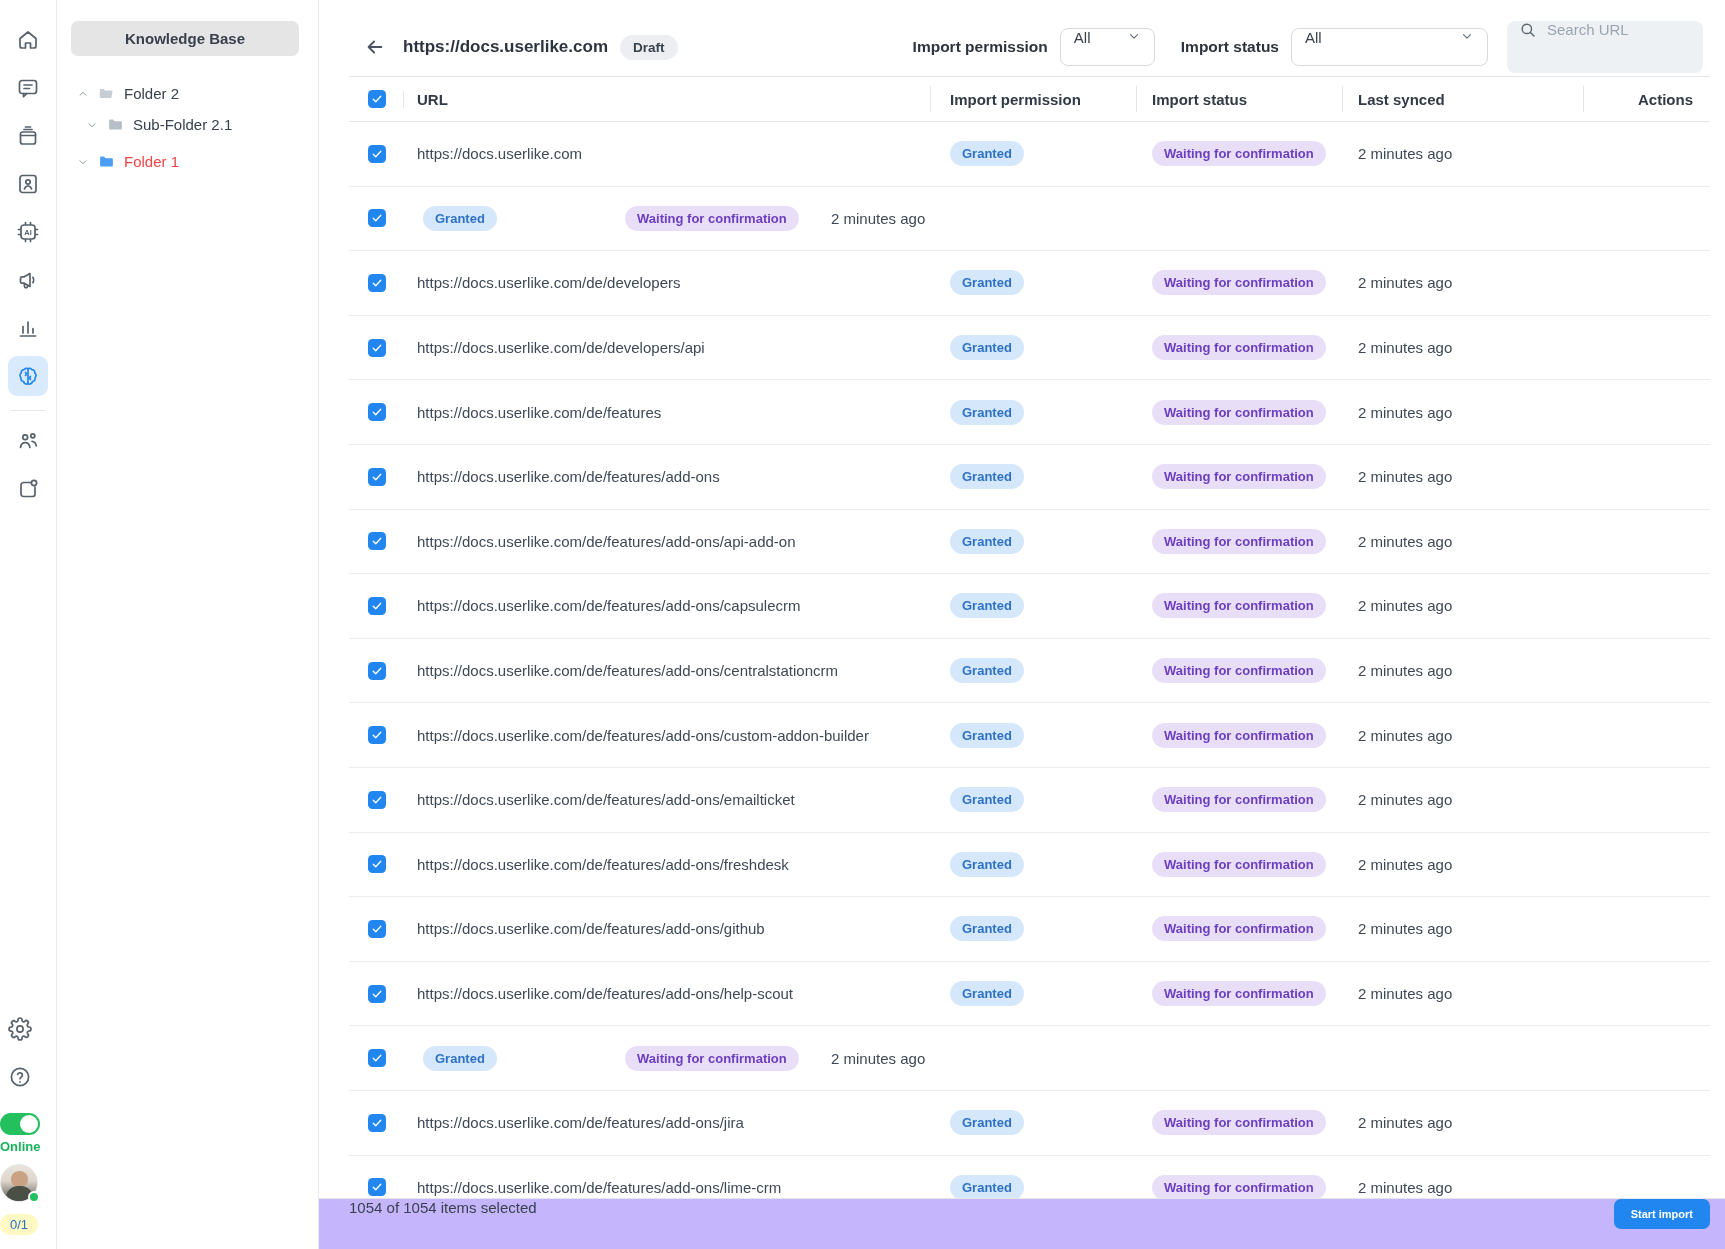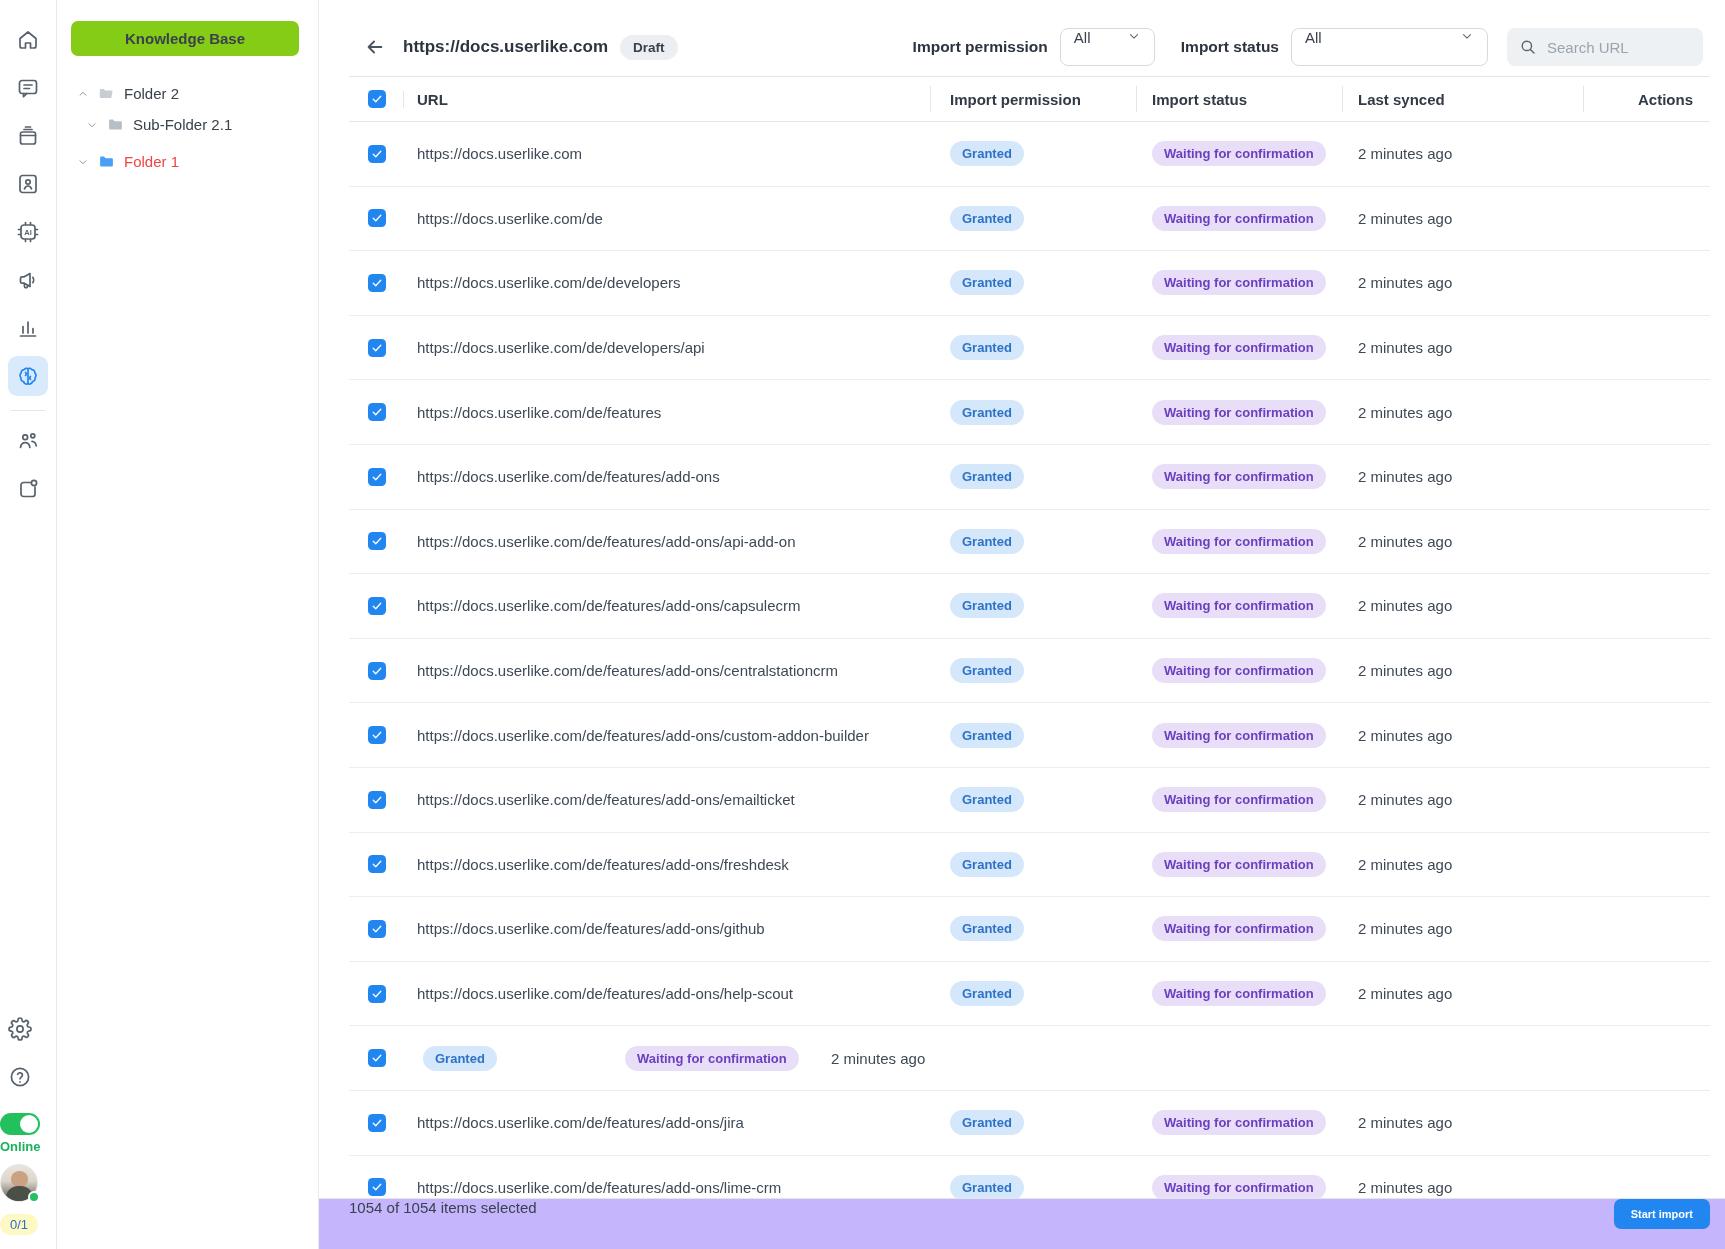--- a/index.html
+++ b/index.html
@@ -30,21 +30,21 @@
   .avatar::after { content:""; position:absolute; left:5px; top:21px; width:27px; height:16px;
     border-radius:12px 12px 0 0; background:#4b5046; }
   .avatar-wrap { position:relative; }
   .presence-dot { position:absolute; right:-2px; bottom:-1px; width:12px; height:12px;
     border-radius:50%; background:#22c05e; border:2px solid #fff; }
   .capacity-badge { margin-top:12px; background:#fef9c3; color:#2b6fc8; font-size:13px;
     font-weight:400; padding:3px 10px; border-radius:11px; }
 
   
   .kb-panel { width:262px; height:100%; border-right:1px solid #e7eaee; background:#fff; padding-top:21px; }
-  .kb-title { margin:0 19px 0 14px; height:35px; background:#84cc16; border-radius:7px;
+  .kb-title { margin:0 19px 0 14px; height:35px; background:#e5e5e5; border-radius:7px;
     display:flex; align-items:center; justify-content:center; font-weight:700; font-size:15px; color:#39414d; }
   .tree { margin-top:22px; }
   .tree-row { display:flex; align-items:center; height:31px; cursor:pointer; font-size:15px; color:#39414d; }
   .tree-row .chev { width:12px; height:12px; display:flex; margin-right:9px; }
   .tree-row .chev svg { width:12px; height:12px; stroke:#8b95a0; fill:none; stroke-width:2; stroke-linecap:round; stroke-linejoin:round; }
   .tree-row .folder { width:17px; height:17px; margin-right:9px; display:flex; }
   .tree-row.lv0 { padding-left:20px; }
   .tree-row.lv1 { padding-left:29px; }
   .tree-row.sel { color:#ef4444; }
   .tree-gap { height:6px; }
@@ -58,22 +58,22 @@
   .draft-badge { margin-left:12px; background:#eceef1; color:#39414d; font-size:13.5px;
     font-weight:600; padding:5px 13px; border-radius:14px; }
   .filters { margin-left:auto; display:flex; align-items:center; }
   .filter-label { font-size:15.5px; font-weight:700; color:#2d3440; margin-right:12px; white-space:nowrap; }
   .select { height:38px; border:1px solid #d7dbe0; border-radius:8px; background:#fff;
     display:flex; align-items:flex-start; padding:0 13px; cursor:pointer; color:#39414d; }
   .select .chev-dn { margin-left:auto; }
   .chev-dn svg { width:14px; height:14px; stroke:#5b6570; fill:none; stroke-width:1.8; stroke-linecap:round; stroke-linejoin:round; }
   .select.perm { width:95px; margin-right:26px; }
   .select.status { width:197px; margin-right:19px; }
-  .search-box { width:196px; height:38px; background:#eef1f4; border-radius:8px;
-    display:flex; align-items:center; padding:0 12px; }
+  .search-box { width:196px; height:52px; background:#eef1f4; border-radius:8px;
+    display:flex; align-items:flex-start; padding:0 12px; }
   .search-box svg { width:18px; height:18px; stroke:#5b6570; fill:none; stroke-width:1.9; stroke-linecap:round; flex:0 0 auto; }
   .search-box input { border:none; outline:none; background:transparent; margin-left:10px;
     font-size:15px; color:#39414d; width:130px; font-family:"Liberation Sans", sans-serif; }
   .search-box input::placeholder { color:#9aa4af; }
 
   
   .table-wrap { margin:0 15px 0 30px; }
   .trow { display:flex; align-items:center; }
   .thead { height:46px; border-top:1px solid #e3e7ea; border-bottom:1px solid #e3e7ea;
     font-weight:700; color:#323a46; }
@@ -313,21 +313,20 @@
   </div>
 
   <div class="trow tbody-row">
     <div class="cell-cb">
       <div class="checkbox">
         <svg viewBox="0 0 24 24">
                   <path d="M4.5 12.5l5 5 10-11"></path>
                 </svg>
       </div>
     </div>
-    <div class="cell-url">https://docs.userlike.com/de</div>
     <div class="cell-perm"><span class="badge granted">Granted</span></div>
     <div class="cell-status"><span class="badge waiting">Waiting for confirmation</span></div>
     <div class="cell-sync">2 minutes ago</div>
     <div class="cell-actions"></div>
   </div>
 
   <div class="trow tbody-row">
     <div class="cell-cb">
       <div class="checkbox">
         <svg viewBox="0 0 24 24">

